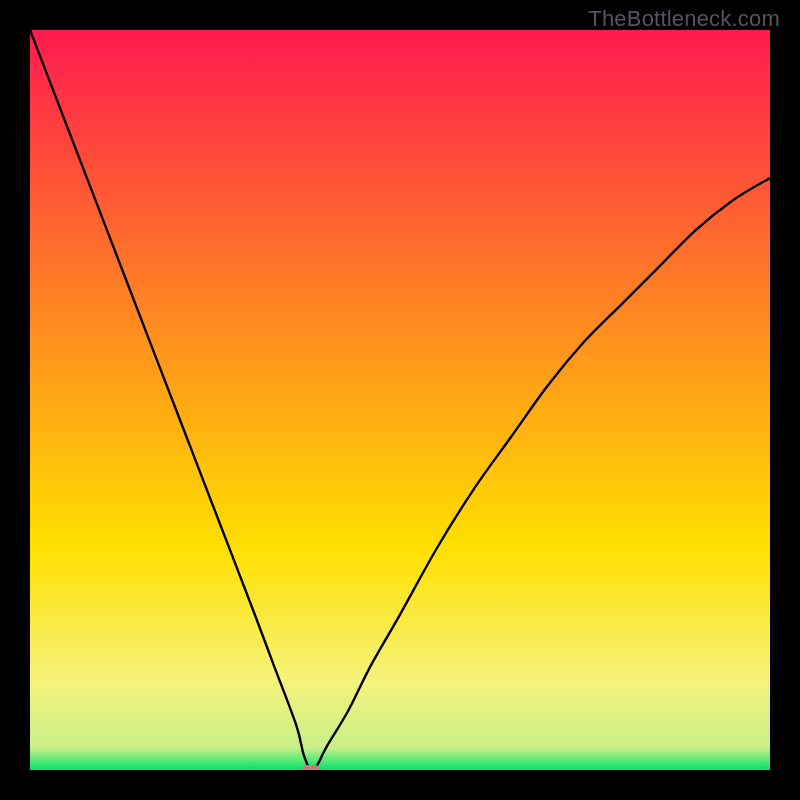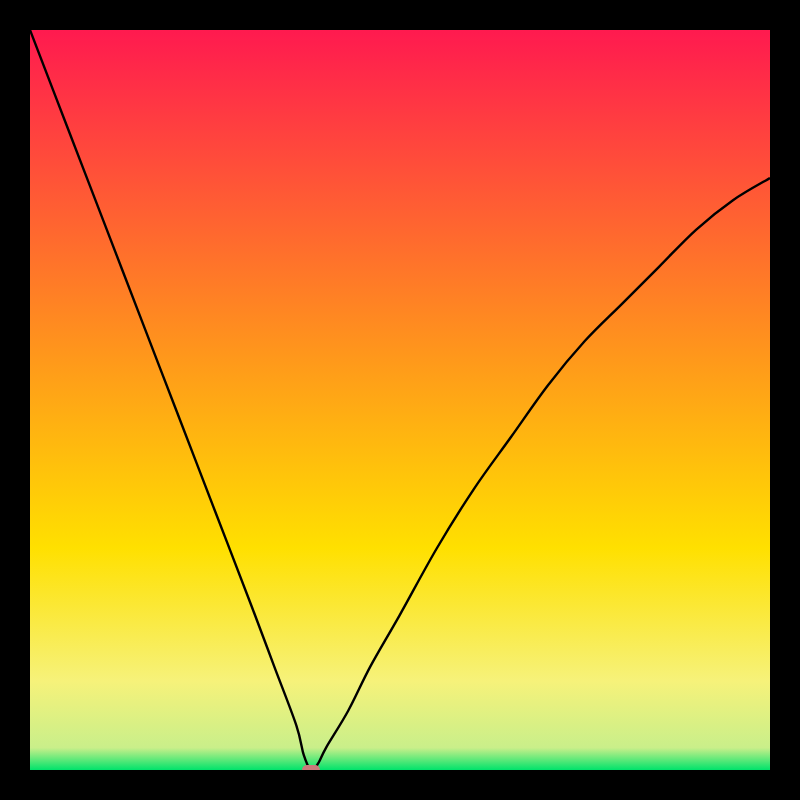--- a/index.html
+++ b/index.html
@@ -56,20 +56,21 @@
     height: 10px;
     border-radius: 5px;
     background: #c97b7b;
     transform: translate(-50%, -50%);
   }
 </style>
 </head>
 <body>
 
 <div class="frame">
+  <div class="watermark">TheBottleneck.com</div>
   <div class="plot-area">
     <svg class="gradient" viewBox="0 0 740 740" preserveAspectRatio="none">
       <defs>
         <linearGradient id="bg" x1="0" y1="0" x2="0" y2="1">
           <stop id="g0" offset="0%" stop-color="#ff1a4f"></stop>
           <stop id="g1" offset="45%" stop-color="#ff9a1a"></stop>
           <stop id="g2" offset="70%" stop-color="#ffe000"></stop>
           <stop id="g3" offset="88%" stop-color="#f6f27a"></stop>
           <stop id="g4" offset="97%" stop-color="#c9ef8a"></stop>
           <stop id="g5" offset="100%" stop-color="#00e36b"></stop>

